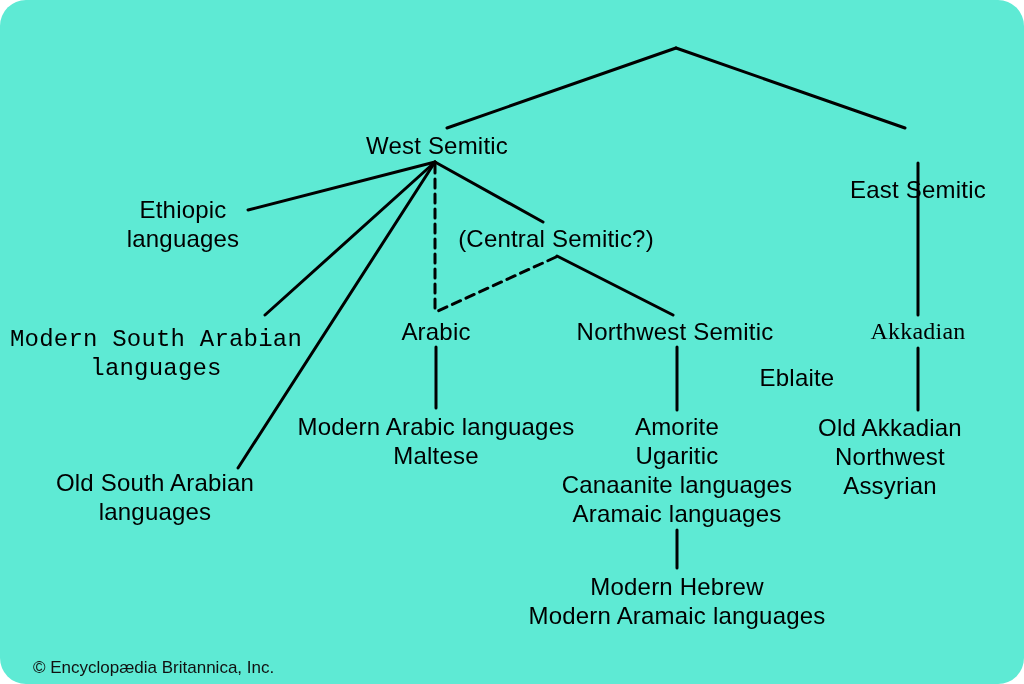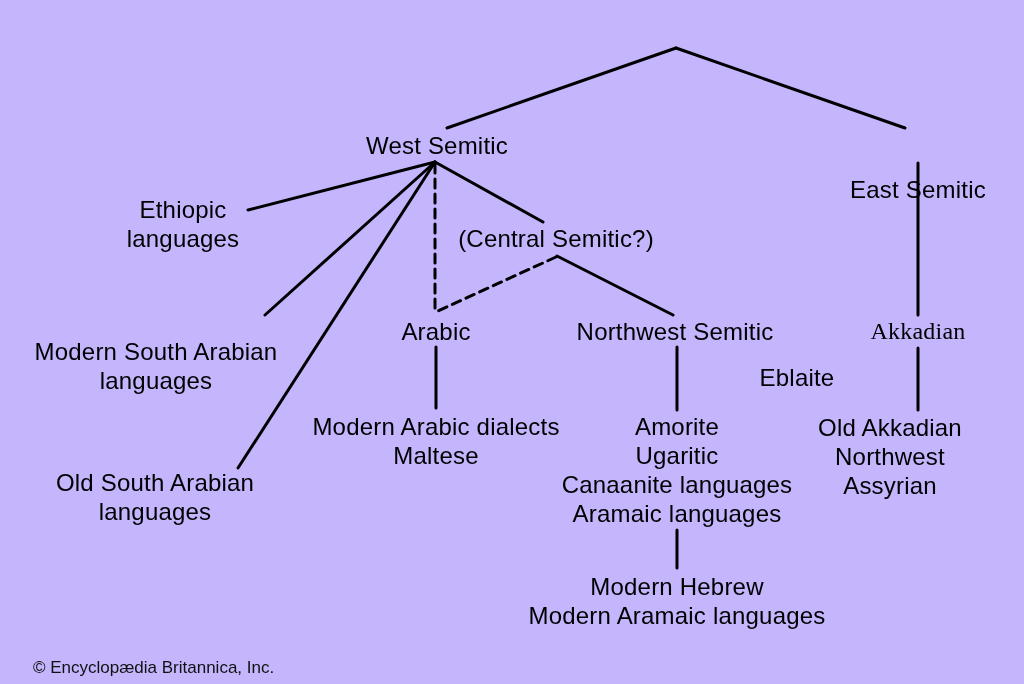--- a/index.html
+++ b/index.html
@@ -4,24 +4,25 @@
 <style>
   html, body {
     margin: 0;
     padding: 0;
     background: #ffffff;
   }
   .canvas {
     position: relative;
     width: 1024px;
     height: 684px;
-    background: #c4b5fd;
+    background: #5eead4;
     overflow: hidden;
     font-family: "Liberation Sans", sans-serif;
     color: #000000;
+    border-radius: 26px;
   }
   .edge-layer {
     position: absolute;
     left: 0;
     top: 0;
     width: 1024px;
     height: 684px;
   }
   .node-layer {
     position: absolute;
@@ -73,21 +74,21 @@
       <div class="node-label" style="left: 437px; top: 145px;">
         <div>West Semitic</div>
       </div>
       <div class="node-label" style="left: 918px; top: 145px; margin-top: 44px;">
         <div>East Semitic</div>
       </div>
       <div class="node-label" style="left: 183px; top: 224px;">
         <div>Ethiopic</div>
         <div>languages</div>
       </div>
-      <div class="node-label" style="left: 156px; top: 366px;">
+      <div class="node-label" style="left: 156px; top: 354px; font-family: Liberation Mono, monospace;">
         <div>Modern South Arabian</div>
         <div>languages</div>
       </div>
       <div class="node-label" style="left: 155px; top: 497px;">
         <div>Old South Arabian</div>
         <div>languages</div>
       </div>
       <div class="node-label" style="left: 556px; top: 238px;">
         <div>(Central Semitic?)</div>
       </div>
@@ -97,21 +98,21 @@
       <div class="node-label" style="left: 675px; top: 331px; text-align: right;">
         <div>Northwest Semitic</div>
       </div>
       <div class="node-label" style="left: 797px; top: 377px;">
         <div>Eblaite</div>
       </div>
       <div class="node-label" style="left: 918px; top: 331px; font-family: Liberation Serif, serif;">
         <div>Akkadian</div>
       </div>
       <div class="node-label" style="left: 436px; top: 441px;">
-        <div>Modern Arabic dialects</div>
+        <div>Modern Arabic languages</div>
         <div>Maltese</div>
       </div>
       <div class="node-label" style="left: 677px; top: 470px;">
         <div>Amorite</div>
         <div>Ugaritic</div>
         <div>Canaanite languages</div>
         <div>Aramaic languages</div>
       </div>
       <div class="node-label" style="left: 890px; top: 456px;">
         <div>Old Akkadian</div>

